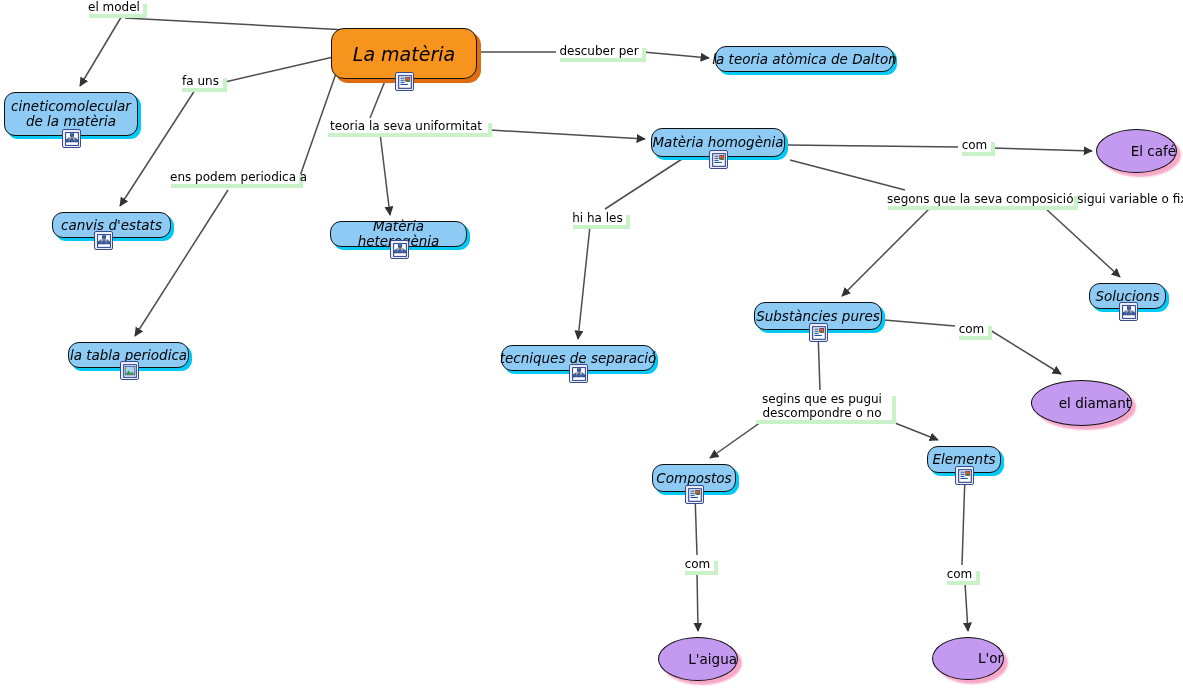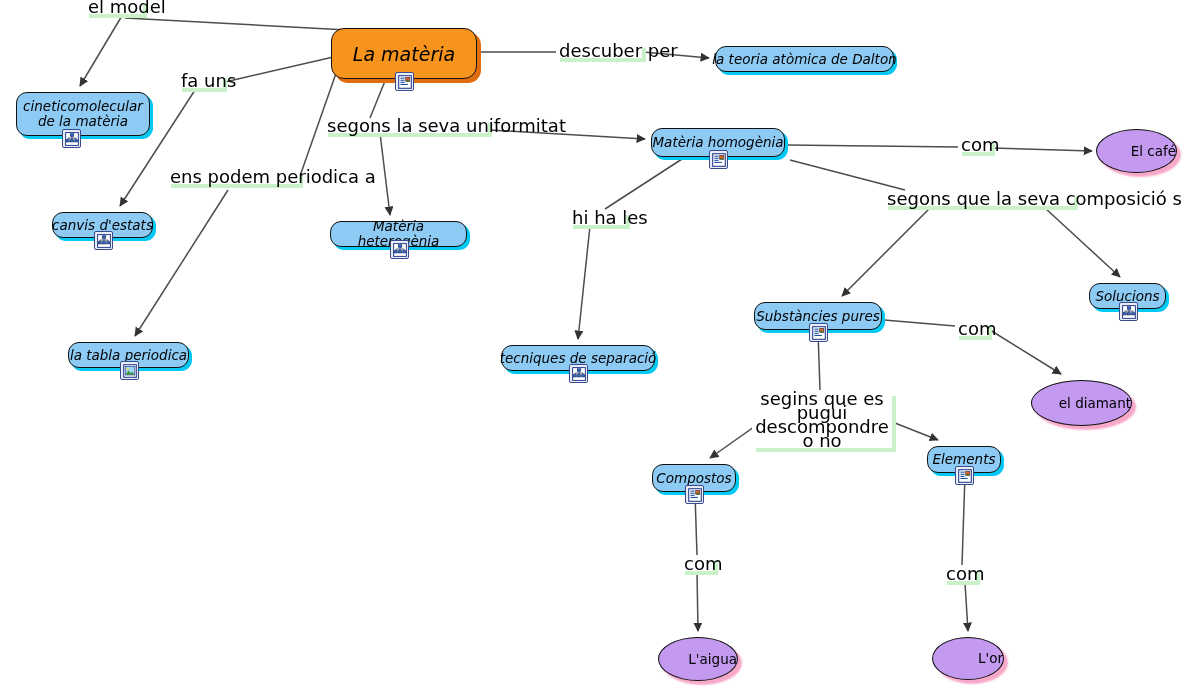--- a/index.html
+++ b/index.html
@@ -89,21 +89,21 @@
     align-items: center;
     justify-content: center;
     z-index: 30;
   }
   .badge svg { display: block; }
 
   
   .elabel {
     position: absolute;
     box-sizing: border-box;
-    font-size: 18px;
+    font-size: 12px;
     line-height: 14px;
     color: #000000;
     background: #ffffff;
     text-align: center;
     padding: 0 3px;
     box-shadow: 4px 4px 0 0 #c9f2c9;
     white-space: nowrap;
     z-index: 20;
   }
   .elabel.multiline { white-space: normal; }
@@ -158,34 +158,34 @@
         <svg width="14" height="14" viewBox="0 0 14 14">
           <rect x="0.7" y="0.7" width="12.6" height="12.6" fill="#ffffff" stroke="#2c3e8f" stroke-width="1.1"></rect>
           <rect x="2.4" y="2.6" width="4.2" height="1.1" fill="#1a4fa0"></rect>
           <rect x="2.4" y="4.7" width="4.2" height="1.1" fill="#1a4fa0"></rect>
           <rect x="2.4" y="6.8" width="4.2" height="1.1" fill="#1a4fa0"></rect>
           <rect x="2.4" y="8.9" width="7.4" height="1.1" fill="#1a4fa0"></rect>
           <rect x="7.7" y="2.3" width="4.1" height="4.1" fill="#e85a2a" stroke="#333333" stroke-width="0.6"></rect>
           <path d="M7.9 6.2 L9.3 4.2 L10.3 5.4 L11.1 4.6 L11.6 6.2 z" fill="#2f7d32"></path>
         </svg>
       </div>
-      <div class="node multiline" style="left: 16px; top: 92px; width: 134px; height: 44px;">
+      <div class="node multiline" style="left: 4px; top: 92px; width: 134px; height: 44px;">
         <span>cineticomolecular de la matèria</span>
       </div>
       <div class="badge" style="left: 62px; top: 129px;">
         <svg width="14" height="14" viewBox="0 0 14 14">
           <rect x="0.6" y="0.6" width="12.8" height="12.8" fill="#ffffff" stroke="#2c3e8f" stroke-width="1"></rect>
           <rect x="5.3" y="1.8" width="3.4" height="2.4" fill="#3a6fd8" stroke="#102a5e" stroke-width="0.7"></rect>
           <path d="M7 4.2 L7 6.1 M2.9 6.1 L11.1 6.1 M2.9 6.1 L2.9 7.7 M7 6.1 L7 7.7 M11.1 6.1 L11.1 7.7" stroke="#102a5e" stroke-width="0.8" fill="none"></path>
           <rect x="1.5" y="7.7" width="2.8" height="2.2" fill="#3a6fd8" stroke="#102a5e" stroke-width="0.7"></rect>
           <rect x="5.6" y="7.7" width="2.8" height="2.2" fill="#3a6fd8" stroke="#102a5e" stroke-width="0.7"></rect>
           <rect x="9.7" y="7.7" width="2.8" height="2.2" fill="#3a6fd8" stroke="#102a5e" stroke-width="0.7"></rect>
         </svg>
       </div>
-      <div class="node" style="left: 52px; top: 212px; width: 101px; height: 26px;">
+      <div class="node" style="left: 52px; top: 212px; width: 119px; height: 26px;">
         <span>canvis d'estats</span>
       </div>
       <div class="badge" style="left: 94px; top: 231px;">
         <svg width="14" height="14" viewBox="0 0 14 14">
           <rect x="0.6" y="0.6" width="12.8" height="12.8" fill="#ffffff" stroke="#2c3e8f" stroke-width="1"></rect>
           <rect x="5.3" y="1.8" width="3.4" height="2.4" fill="#3a6fd8" stroke="#102a5e" stroke-width="0.7"></rect>
           <path d="M7 4.2 L7 6.1 M2.9 6.1 L11.1 6.1 M2.9 6.1 L2.9 7.7 M7 6.1 L7 7.7 M11.1 6.1 L11.1 7.7" stroke="#102a5e" stroke-width="0.8" fill="none"></path>
           <rect x="1.5" y="7.7" width="2.8" height="2.2" fill="#3a6fd8" stroke="#102a5e" stroke-width="0.7"></rect>
           <rect x="5.6" y="7.7" width="2.8" height="2.2" fill="#3a6fd8" stroke="#102a5e" stroke-width="0.7"></rect>
           <rect x="9.7" y="7.7" width="2.8" height="2.2" fill="#3a6fd8" stroke="#102a5e" stroke-width="0.7"></rect>
@@ -311,21 +311,21 @@
       </div>
       <div class="ellipse" style="left: 932px; top: 637px; width: 72px; height: 43px;">
         <span>L'or</span>
       </div>
     </div>
   <div id="label-layer">
       <div class="elabel" style="left: 85px; top: 0px; width: 58px;">el model</div>
       <div class="elabel" style="left: 178px; top: 74px; width: 45px;">fa uns</div>
       <div class="elabel" style="left: 167px; top: 170px; width: 132px;">ens podem periodica a</div>
       <div class="elabel" style="left: 556px; top: 44px; width: 86px;">descuber per</div>
-      <div class="elabel" style="left: 324px; top: 119px; width: 164px;">segons la seva uniformitat</div>
+      <div class="elabel" style="left: 324px; top: 119px; width: 164px;">teoria la seva uniformitat</div>
       <div class="elabel" style="left: 569px; top: 211px; width: 57px;">hi ha les</div>
       <div class="elabel" style="left: 958px; top: 138px; width: 33px;">com</div>
       <div class="elabel" style="left: 884px; top: 192px; width: 190px;">segons que la seva composició sigui variable o fixa</div>
       <div class="elabel" style="left: 955px; top: 322px; width: 33px;">com</div>
       <div class="elabel multiline" style="left: 752px; top: 392px; width: 140px;">segins que es pugui descompondre o no</div>
       <div class="elabel" style="left: 681px; top: 557px; width: 33px;">com</div>
       <div class="elabel" style="left: 943px; top: 567px; width: 33px;">com</div>
     </div>
 
 </div>

